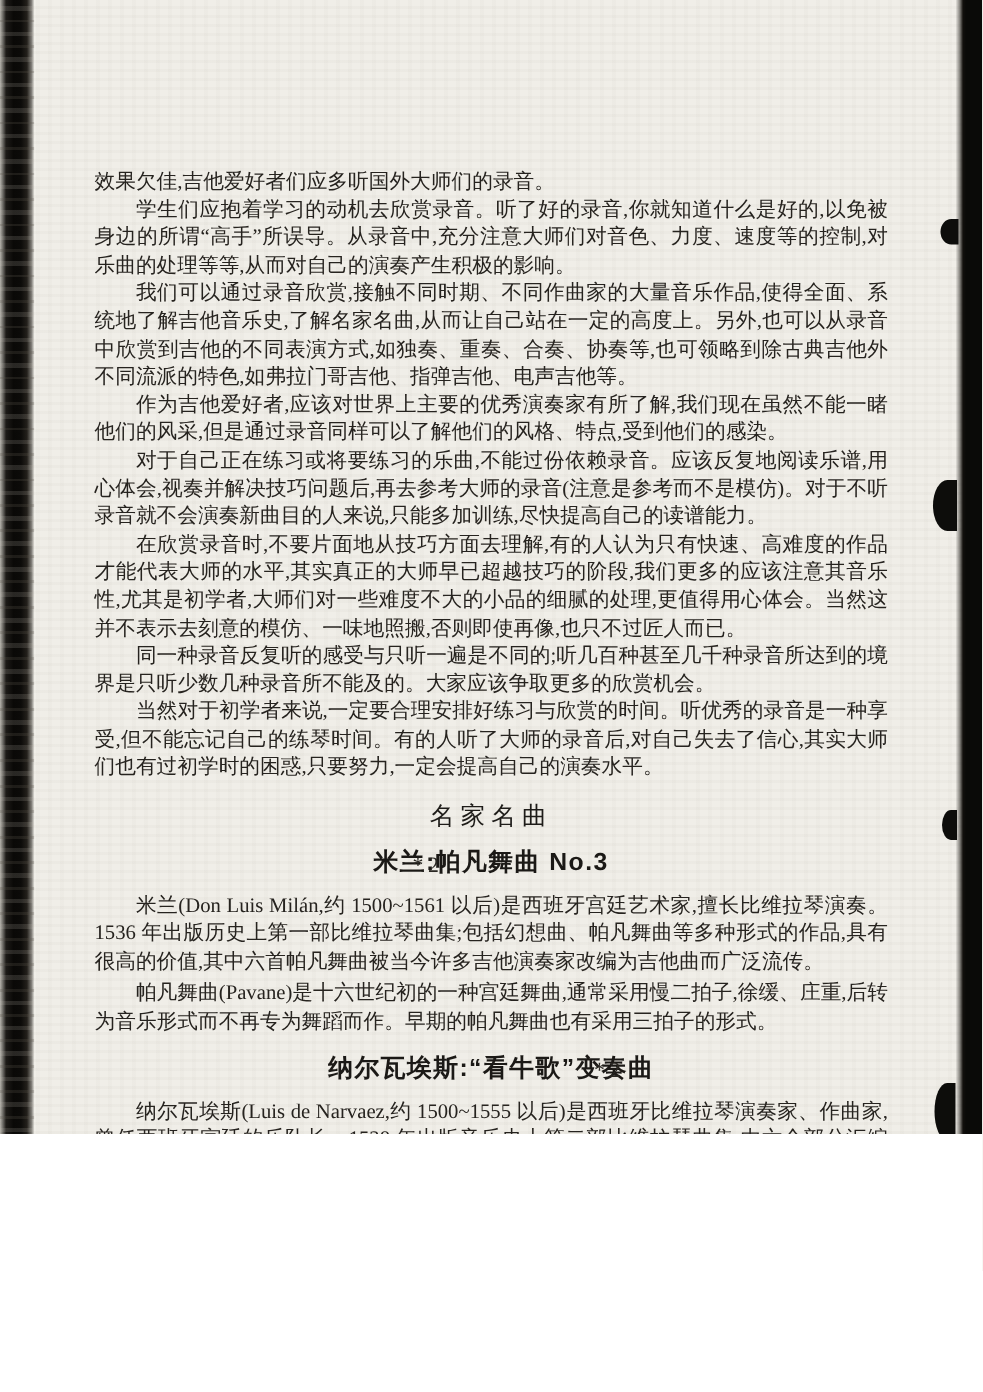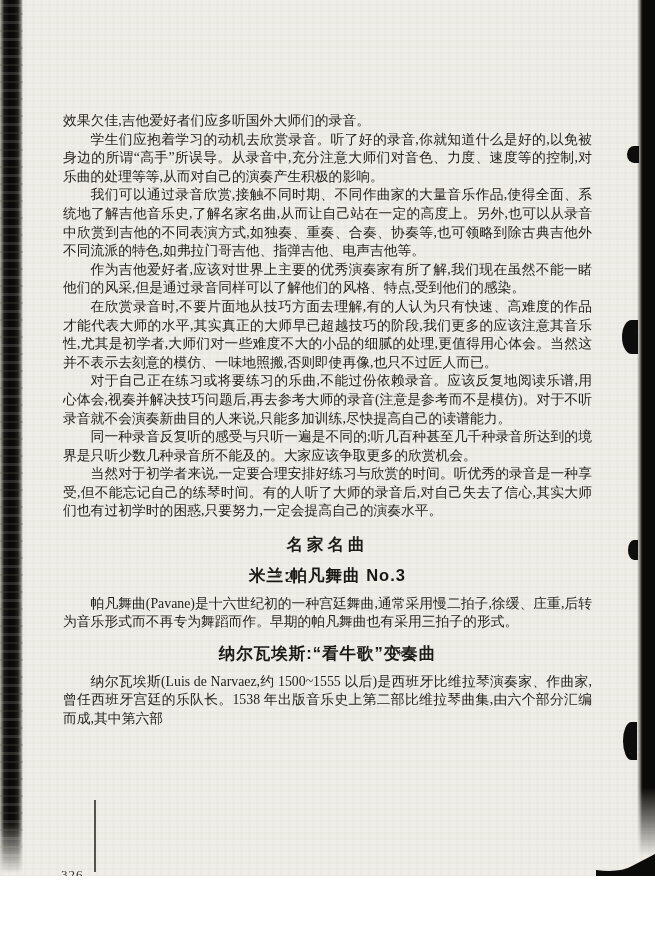--- a/index.html
+++ b/index.html
@@ -1,18 +1,18 @@
 <!DOCTYPE html>
 <html><head>
 <meta charset="utf-8">
 <style>
   html,body{margin:0;padding:0;}
   .page{
     position:relative;
-    width:655px;height:876px;
+    width:655px;height:756px;
     background:#f0eee8;
     overflow:hidden;
     font-family:"Liberation Serif","DejaVu Serif",serif;
     color:#26231f;
   }
   .page::before{
     content:"";position:absolute;inset:0;pointer-events:none;
     background:
       repeating-linear-gradient(0deg, rgba(120,112,96,.035) 0 2px, rgba(0,0,0,0) 2px 6px),
       repeating-linear-gradient(90deg, rgba(120,112,96,.028) 0 3px, rgba(0,0,0,0) 3px 8px);
@@ -45,21 +45,21 @@
     font-size:13.8px;line-height:18.6px;
     text-align:justify;color:#26231f;
   }
   .bp{margin:0;text-indent:2em;}
   .bp.first{text-indent:0;}
   .bp.tight{margin-top:3px;}
   .bp.kai{font-style:italic;margin-top:2px;color:#2b2823;}
   .section-title{
     margin:14px 0 0 0;text-align:center;
     font-family:"Liberation Sans","DejaVu Sans",sans-serif;
-    font-size:16.5px;font-weight:bold;letter-spacing:4px;color:#1e1c19;
+    font-size:16.5px;font-weight:normal;letter-spacing:4px;color:#1e1c19;
   }
   .piece-heading{
     position:relative;margin-top:12px;margin-bottom:5px;height:24px;
     font-family:"Liberation Sans","DejaVu Sans",sans-serif;
     font-size:16.5px;font-weight:bold;letter-spacing:1px;color:#1b1916;
     text-align:center;text-indent:0;
   }
   .ph-mark{
     position:absolute;top:2px;
     font-family:"Liberation Serif","DejaVu Serif",serif;
@@ -96,31 +96,32 @@
     <path d="M107 893.5 L125 892.8 L125 894.6 L107 895.2 Z" fill="#2a2a26"></path>
     <path d="M133 892.5 L360 886.5 L615 878.5 L615 884.8 L360 889.8 L133 894.8 Z" fill="#0e0e0c"></path>
     <path d="M596 870 Q620 873 632 866 L655 854 L655 897 Q634 894 616 888 Q600 884 596 880 Z" fill="#0b0b09"></path>
   </svg>
 
   <div class="content">
     <p class="bp first">效果欠佳,吉他爱好者们应多听国外大师们的录音。</p>
     <p class="bp">学生们应抱着学习的动机去欣赏录音。听了好的录音,你就知道什么是好的,以免被身边的所谓“高手”所误导。从录音中,充分注意大师们对音色、力度、速度等的控制,对乐曲的处理等等,从而对自己的演奏产生积极的影响。</p>
     <p class="bp">我们可以通过录音欣赏,接触不同时期、不同作曲家的大量音乐作品,使得全面、系统地了解吉他音乐史,了解名家名曲,从而让自己站在一定的高度上。另外,也可以从录音中欣赏到吉他的不同表演方式,如独奏、重奏、合奏、协奏等,也可领略到除古典吉他外不同流派的特色,如弗拉门哥吉他、指弹吉他、电声吉他等。</p>
     <p class="bp">作为吉他爱好者,应该对世界上主要的优秀演奏家有所了解,我们现在虽然不能一睹他们的风采,但是通过录音同样可以了解他们的风格、特点,受到他们的感染。</p>
+    <p class="bp">对于自己正在练习或将要练习的乐曲,不能过份依赖录音。应该反复地阅读乐谱,用心体会,视奏并解决技巧问题后,再去参考大师的录音(注意是参考而不是模仿)。对于不听录音就不会演奏新曲目的人来说,只能多加训练,尽快提高自己的读谱能力。</p>
     <p class="bp">在欣赏录音时,不要片面地从技巧方面去理解,有的人认为只有快速、高难度的作品才能代表大师的水平,其实真正的大师早已超越技巧的阶段,我们更多的应该注意其音乐性,尤其是初学者,大师们对一些难度不大的小品的细腻的处理,更值得用心体会。当然这并不表示去刻意的模仿、一味地照搬,否则即使再像,也只不过匠人而已。</p>
-    <p class="bp">对于自己正在练习或将要练习的乐曲,不能过份依赖录音。应该反复地阅读乐谱,用心体会,视奏并解决技巧问题后,再去参考大师的录音(注意是参考而不是模仿)。对于不听录音就不会演奏新曲目的人来说,只能多加训练,尽快提高自己的读谱能力。</p>
     <p class="bp">同一种录音反复听的感受与只听一遍是不同的;听几百种甚至几千种录音所达到的境界是只听少数几种录音所不能及的。大家应该争取更多的欣赏机会。</p>
     <p class="bp">当然对于初学者来说,一定要合理安排好练习与欣赏的时间。听优秀的录音是一种享受,但不能忘记自己的练琴时间。有的人听了大师的录音后,对自己失去了信心,其实大师们也有过初学时的困惑,只要努力,一定会提高自己的演奏水平。</p>
 
     <h2 class="section-title">名家名曲</h2>
 
     <div class="piece-heading ph1">
       <span class="ph-title">米兰:帕凡舞曲 No.3</span>
       <span class="ph-mark">*2</span>
     </div>
+    <p class="bp">米兰(Don Luis Milán,约 1500~1561 以后)是西班牙宫廷艺术家,擅长比维拉琴演奏。1536 年出版历史上第一部比维拉琴曲集;包括幻想曲、帕凡舞曲等多种形式的作品,具有很高的价值,其中六首帕凡舞曲被当今许多吉他演奏家改编为吉他曲而广泛流传。</p>
     <p class="bp tight">帕凡舞曲(Pavane)是十六世纪初的一种宫廷舞曲,通常采用慢二拍子,徐缓、庄重,后转为音乐形式而不再专为舞蹈而作。早期的帕凡舞曲也有采用三拍子的形式。</p>
 
     <div class="piece-heading ph2">
       <span class="ph-title">纳尔瓦埃斯:“看牛歌”变奏曲</span>
       <span class="ph-mark">*2</span>
     </div>
     <p class="bp">纳尔瓦埃斯(Luis de Narvaez,约 1500~1555 以后)是西班牙比维拉琴演奏家、作曲家,曾任西班牙宫廷的乐队长。1538 年出版音乐史上第二部比维拉琴曲集,由六个部分汇编而成,其中第六部</p>
   </div>
 
   <div class="page-number">326</div>

